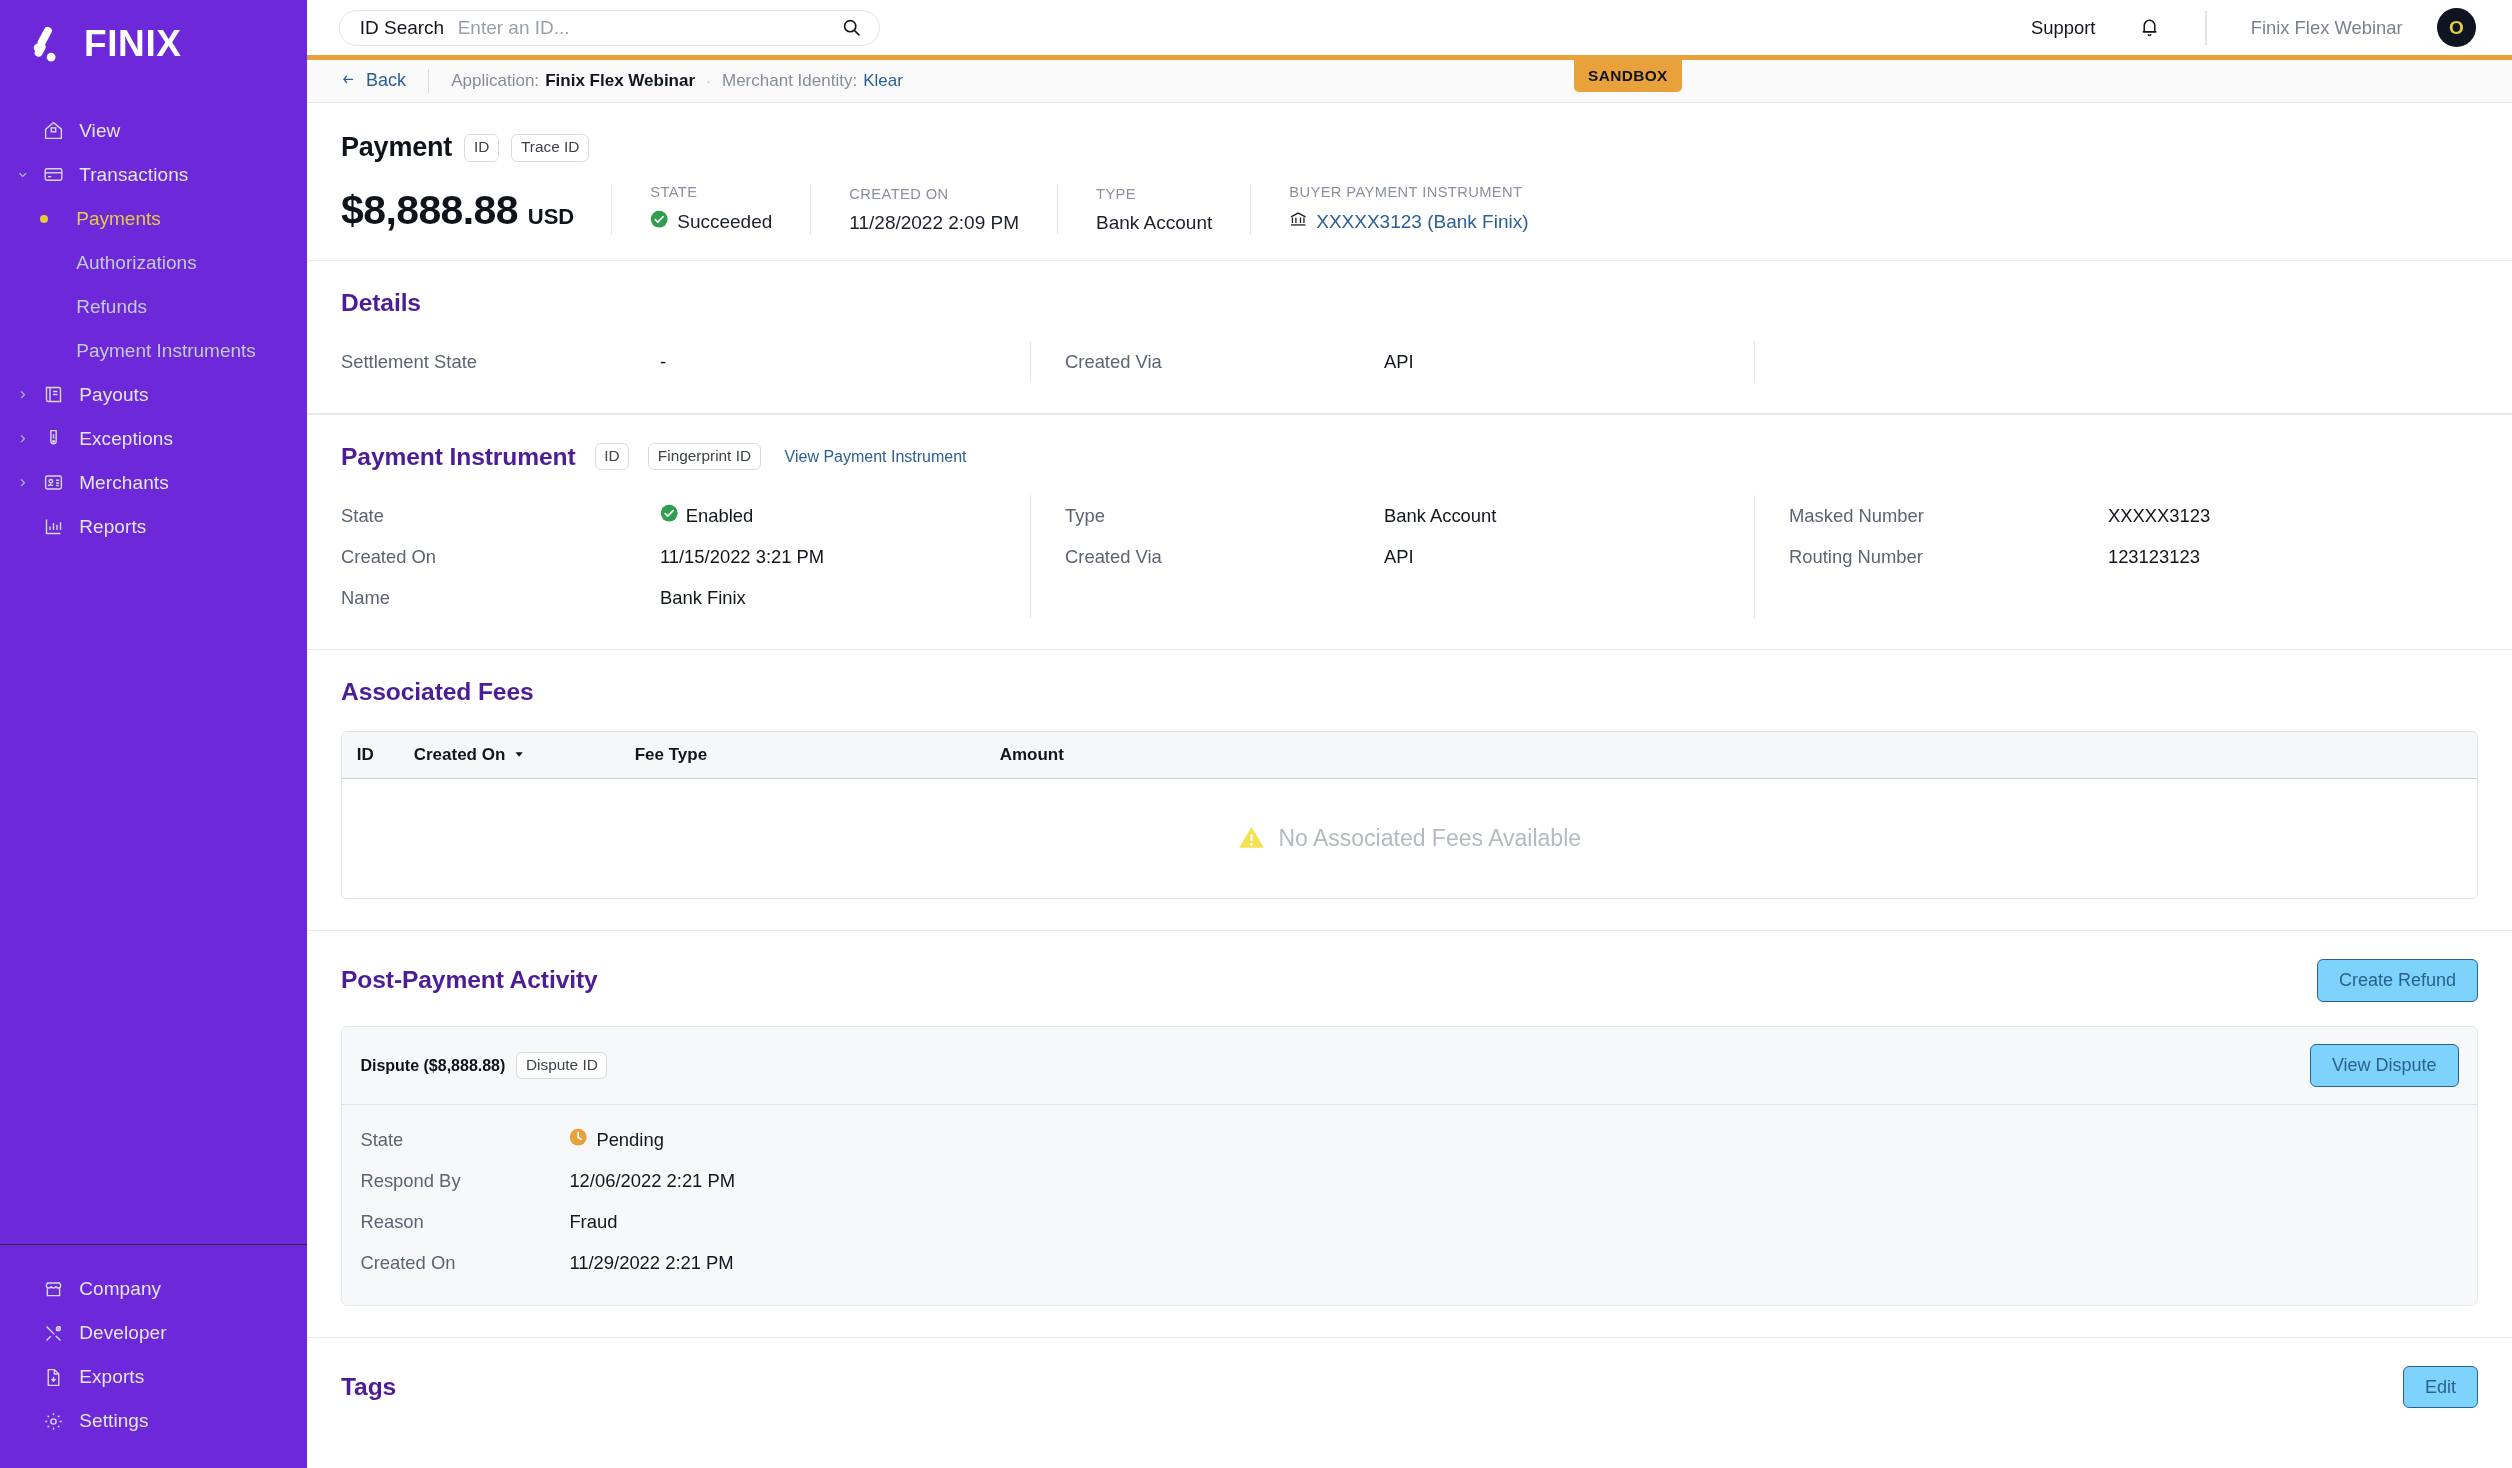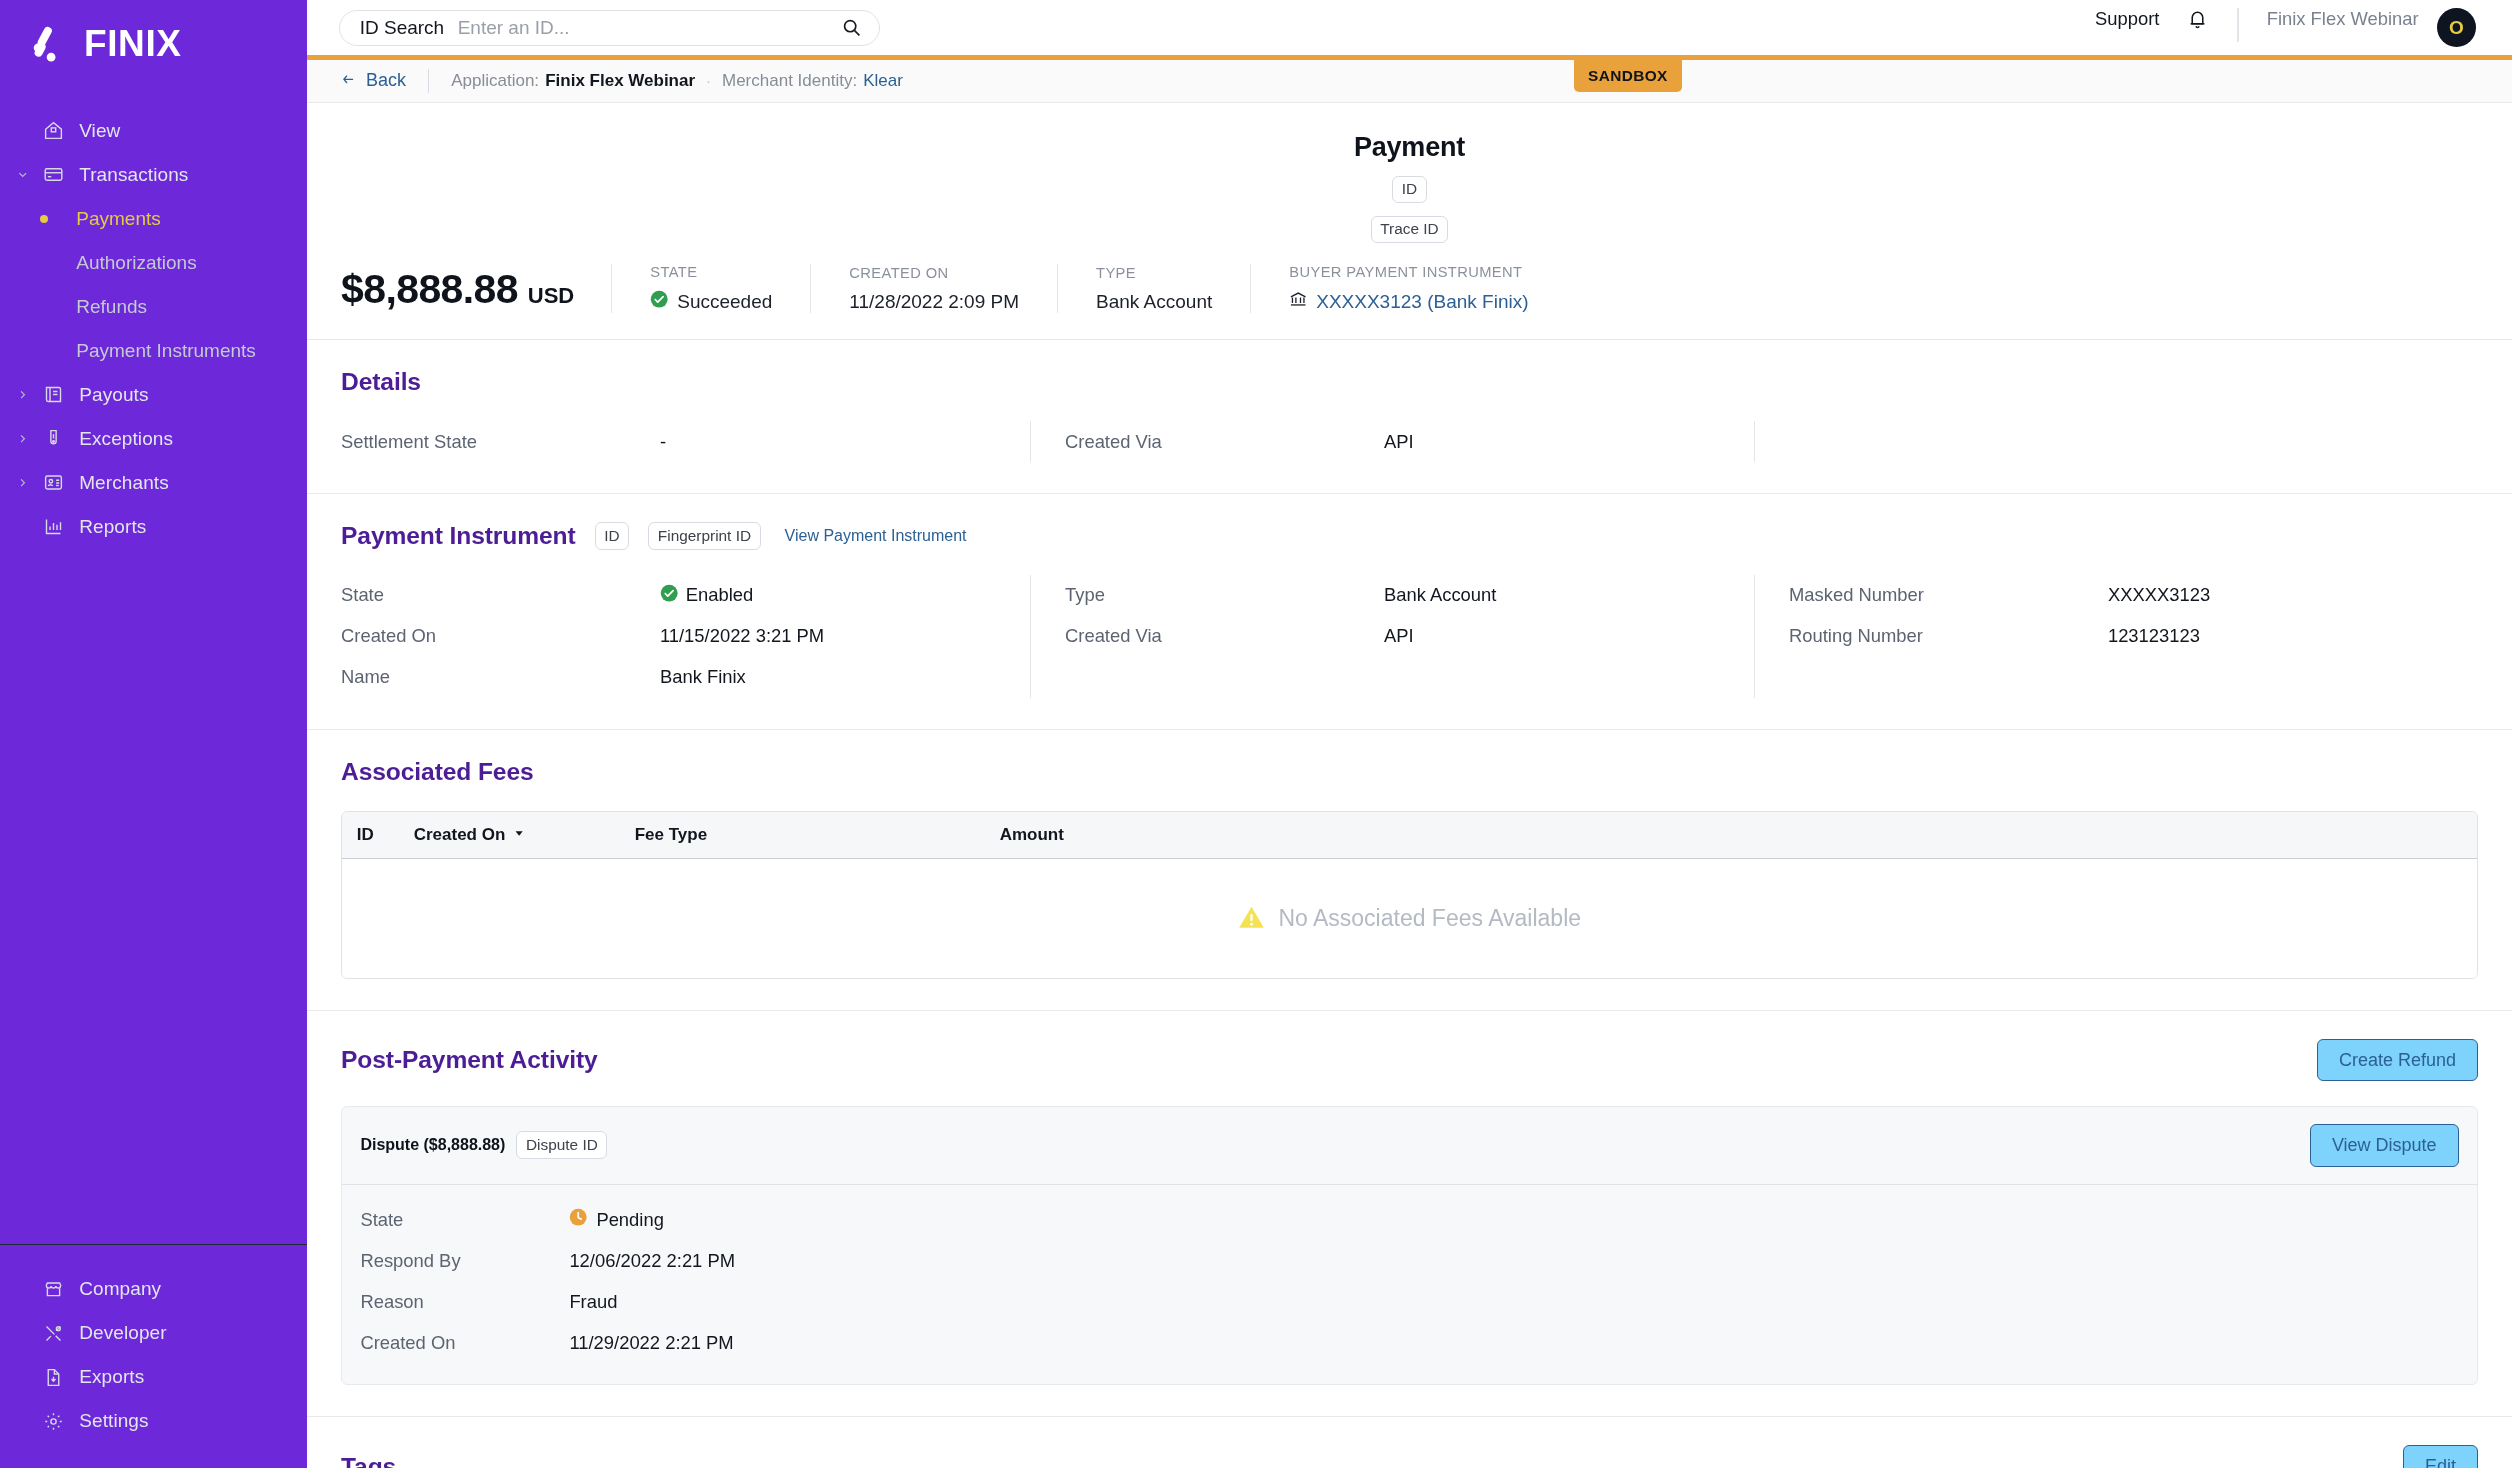--- a/index.html
+++ b/index.html
@@ -74,21 +74,21 @@
     padding: 0 17px 0 19.7px;
   }
   .search-label { font-size: 19px; color: #12161E; font-weight: 400; white-space: nowrap; }
   .search-input {
     flex: 1; border: none; outline: none; background: transparent;
     font-family: "Liberation Sans", sans-serif;
     font-size: 19px; color: #1a1d23; margin-left: 13.5px;
   }
   .search-input::placeholder { color: #9AA0AA; }
   .search-icon { color: #1b1f27; display: flex; align-items: center; }
-  .topbar-right { display: flex; align-items: flex-start; gap: 0; }
+  .topbar-right { display: flex; align-items: center; gap: 16px; }
   .support-link { font-size: 18.4px; color: #12161E; cursor: pointer; }
   .bell { margin-left: 27px; display: flex; align-items: center; cursor: pointer; }
   .vdiv { width: 1.2px; height: 34px; background: #E1E5EA; margin: 0 28px; }
   .org-name { font-size: 18.4px; color: #7A8290; }
   .avatar {
     width: 39px; height: 39px; border-radius: 50%;
     background: #0E1420; color: #E4CB40;
     display: flex; align-items: center; justify-content: center;
     font-size: 19px; font-weight: 600; margin-left: 18.4px; cursor: pointer;
   }
@@ -114,21 +114,21 @@
   .bc-text { font-size: 17px; color: #868D99; }
   .bc-strong { color: #12161E; font-weight: 700; }
   .bc-dot { color: #B7BDC6; margin: 0 11px; font-size: 14.7px; }
   .bc-link { color: #2C6095; cursor: pointer; }
 
   .content { flex: 1; overflow: hidden; }
   .sec-divider { height: 1.2px; background: #E6E9ED; width: 100%; }
 
   
   .pay-head { padding: 29.5px 34px 0 34px; }
-  .pay-title-row { display: flex; align-items: center; gap: 12.3px; flex-direction: column; }
+  .pay-title-row { display: flex; align-items: center; gap: 12.3px; }
   .h-title { font-size: 27px; font-weight: 700; color: #0F141C; letter-spacing: -0.2px; }
   .pill {
     border: 1.2px solid #D8DCE2; border-radius: 6.1px;
     padding: 4.3px 8.6px; font-size: 15.4px; color: #3d424b;
     background: #fff; cursor: pointer; line-height: 1.1;
   }
   .link-inline { color: #2C6095; font-size: 16px; cursor: pointer; margin-left: 4.9px; }
 
   .summary-row { display: flex; align-items: flex-end; margin-top: 21px; padding-bottom: 26px; }
   .amount-block { display: flex; align-items: baseline; padding-right: 37px; }

